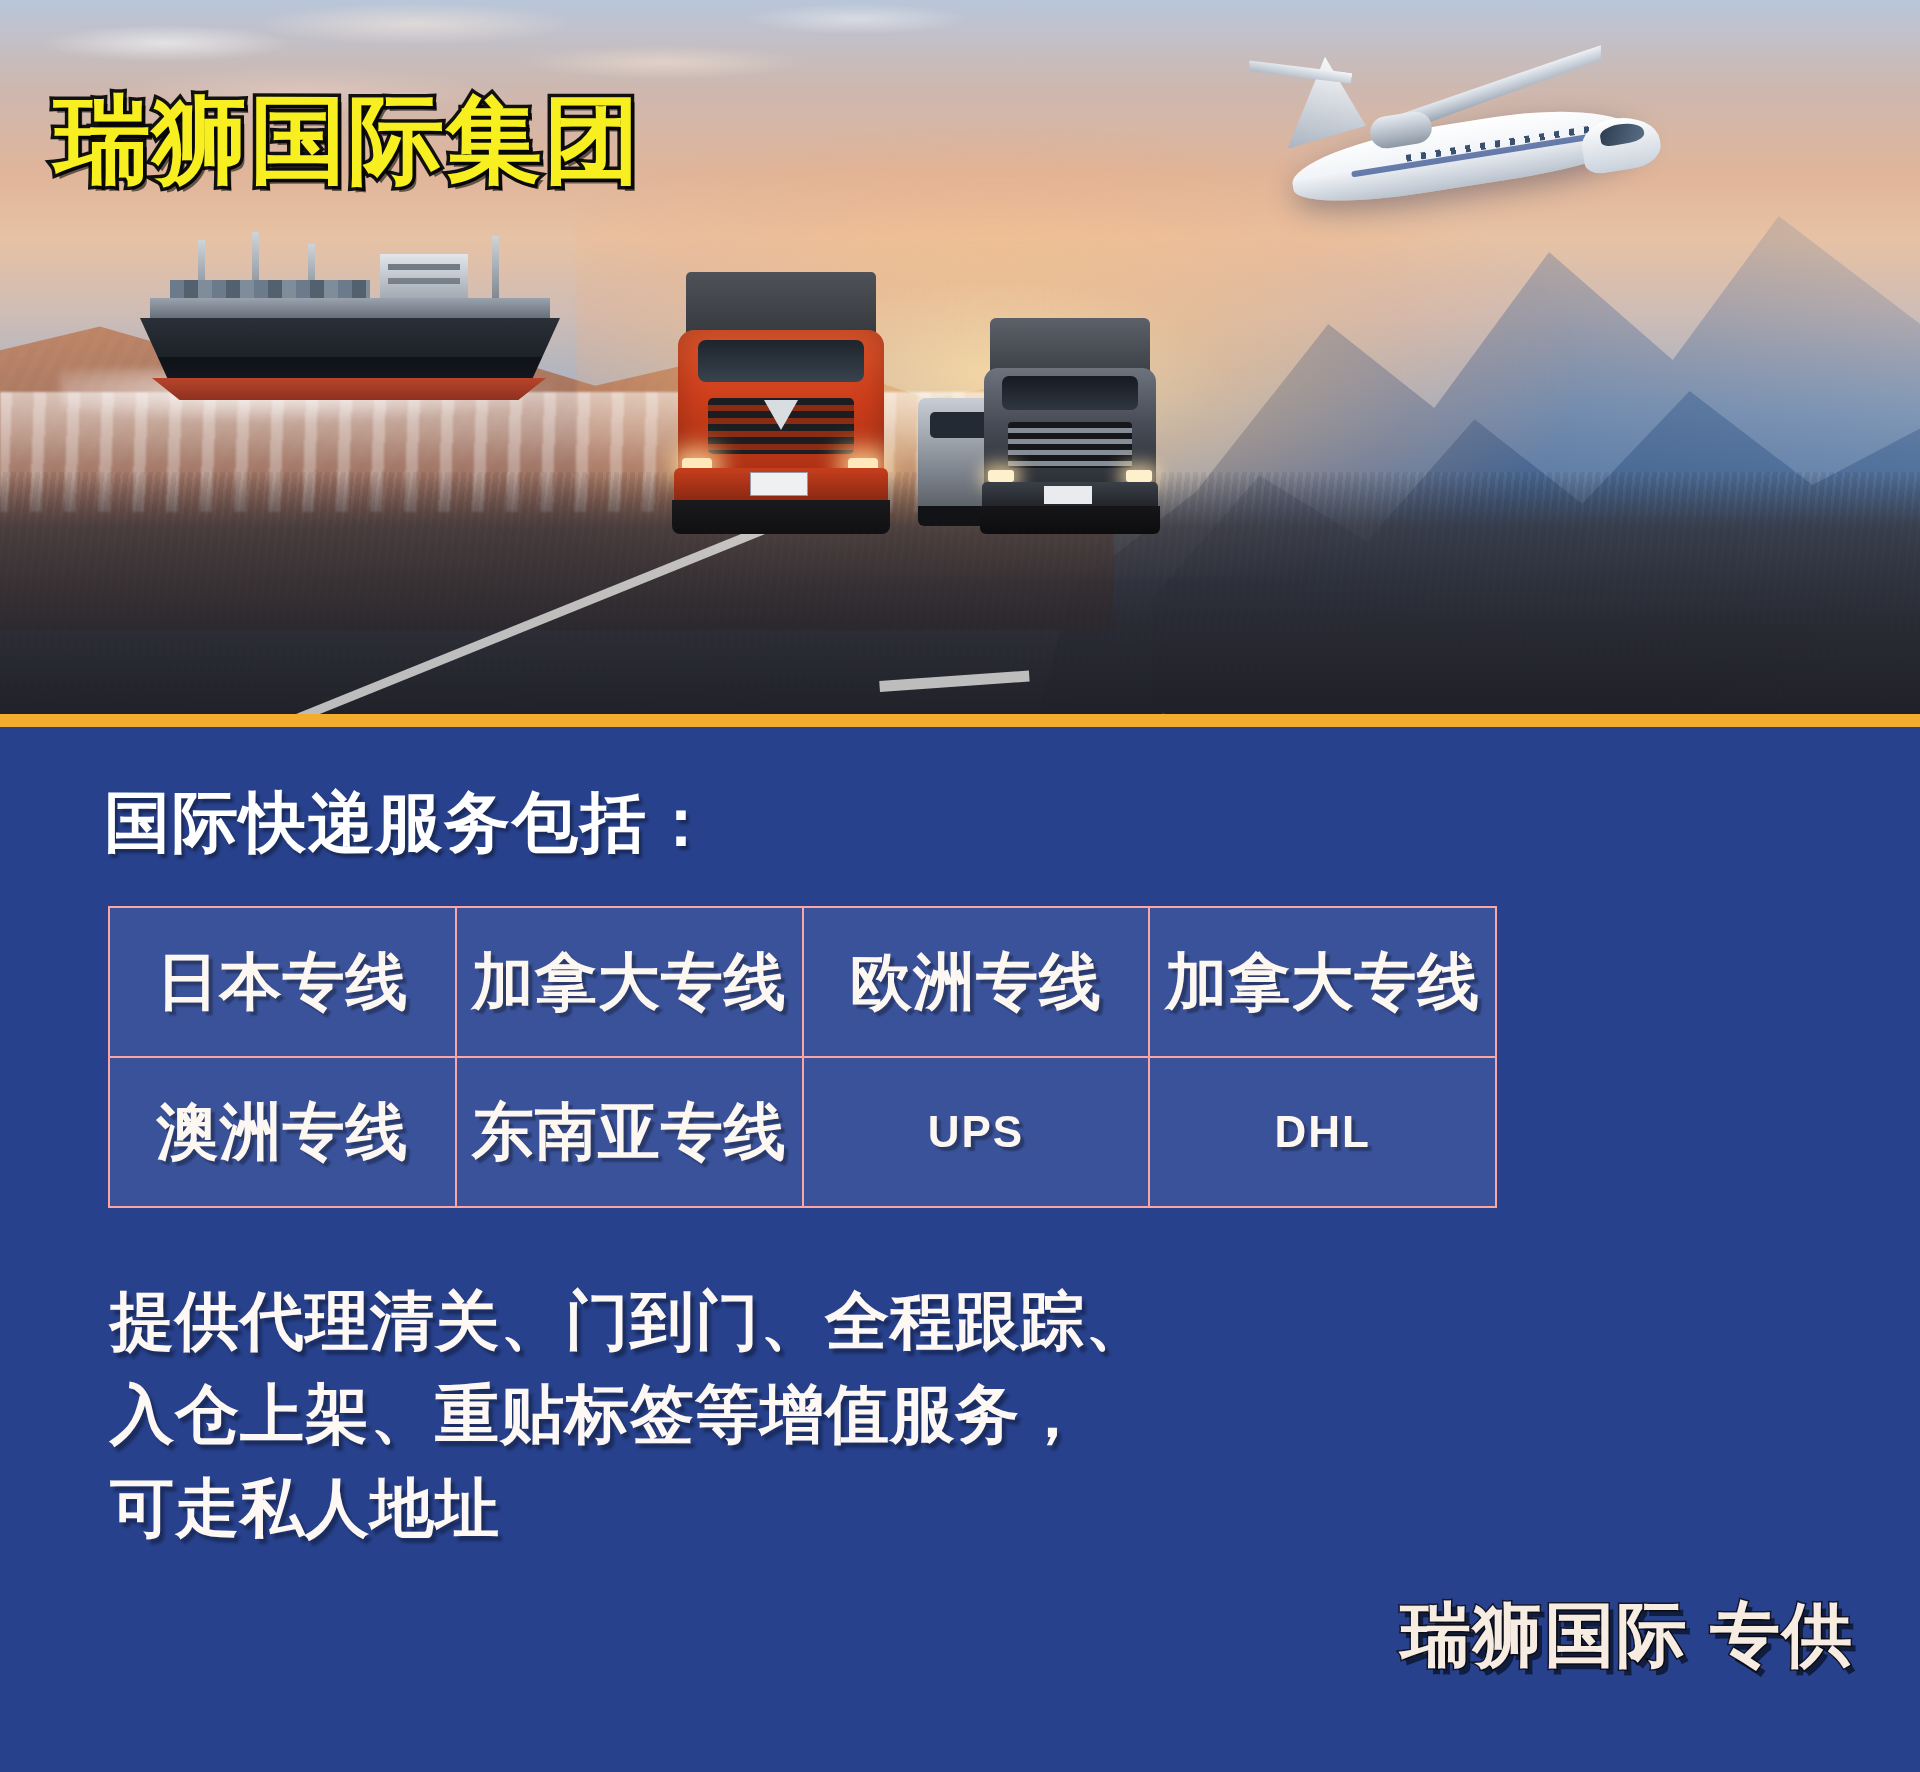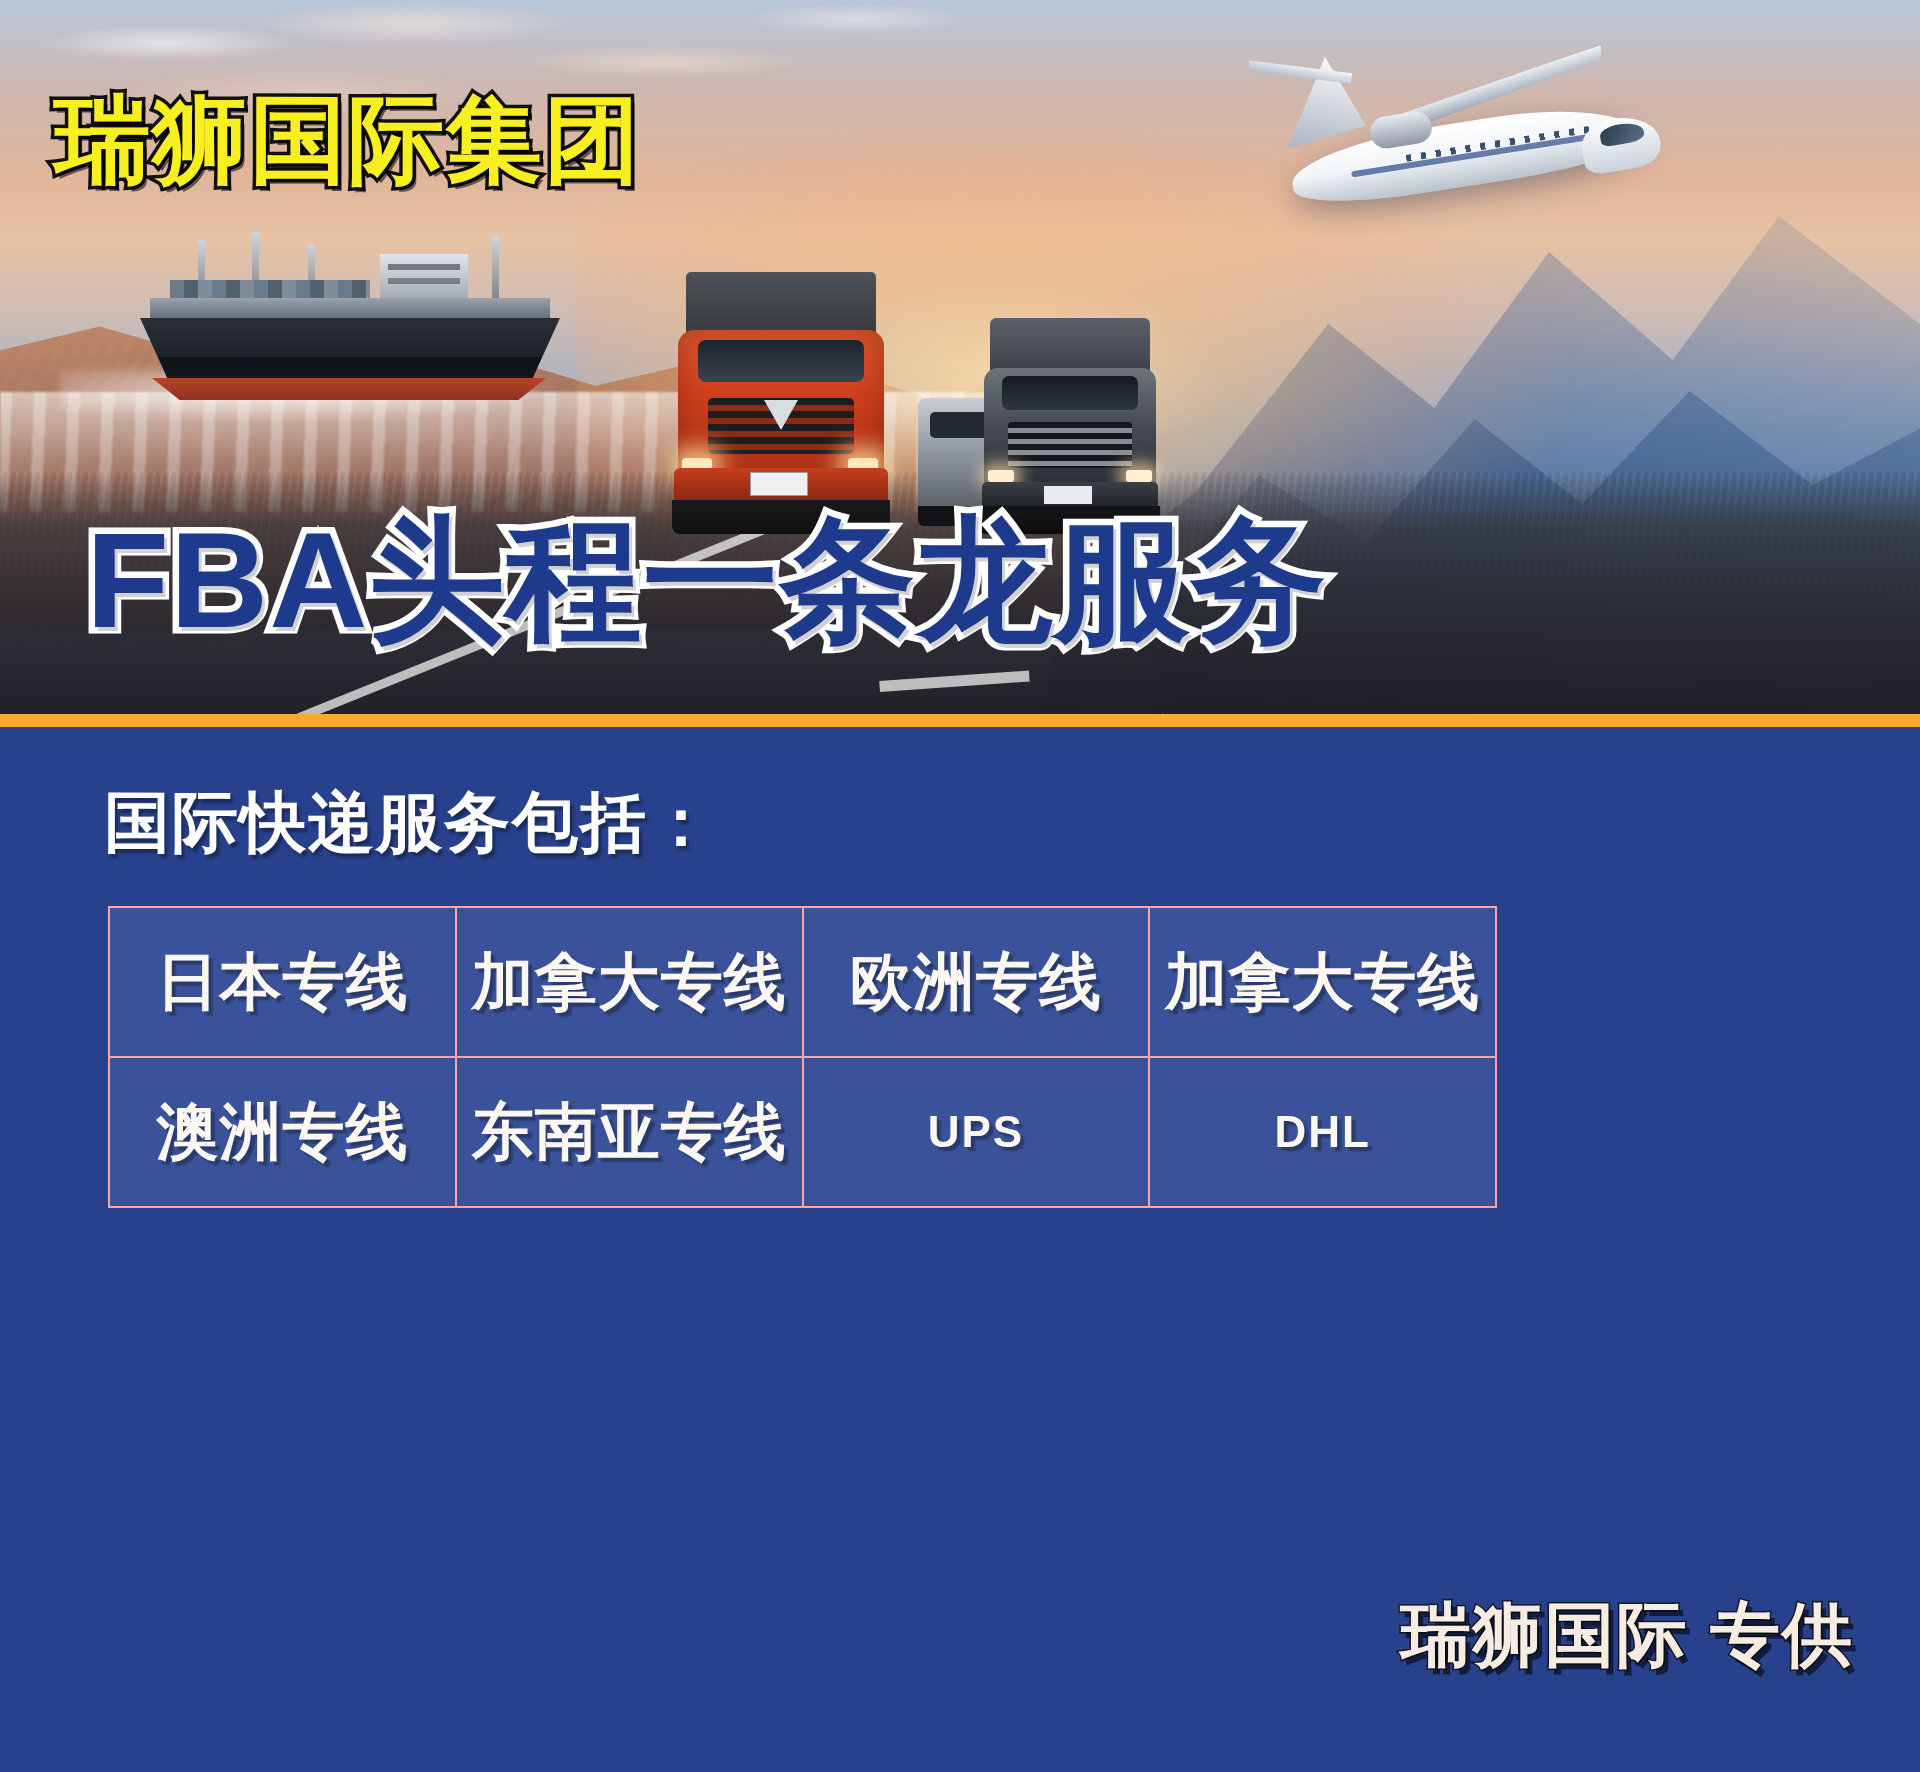--- a/index.html
+++ b/index.html
@@ -658,21 +658,20 @@
       <div class="fuselage"></div>
       <div class="engine"></div>
       <div class="stripe"></div>
       <div class="windows"></div>
       <div class="nose"></div>
       <div class="cockpit"></div>
     </div>
 
     <div class="logo">瑞狮国际集团</div>
 
-    <div class="headline">FBA头程一条龙服务</div>
   </div>
 
   <div class="gold-divider"></div>
 
   <div class="body-panel">
 
     <div class="section-title">国际快递服务包括：</div>
 
     <table class="svc-table">
       <tbody>
@@ -684,19 +683,24 @@
         </tr>
         <tr>
           <td>澳洲专线</td>
           <td>东南亚专线</td>
           <td class="latin">UPS</td>
           <td class="latin">DHL</td>
         </tr>
       </tbody>
     </table>
 
+    <div class="desc">
+      <span class="line">提供代理清关、门到门、全程跟踪、</span>
+      <span class="line">入仓上架、重贴标签等增值服务，</span>
+      <span class="line">可走私人地址</span>
+    </div>
 
     <div class="footer-tag">瑞狮国际 专供</div>
 
     <div class="gold-bar"></div>
   </div>
 
 </div>
 
 </body></html>

